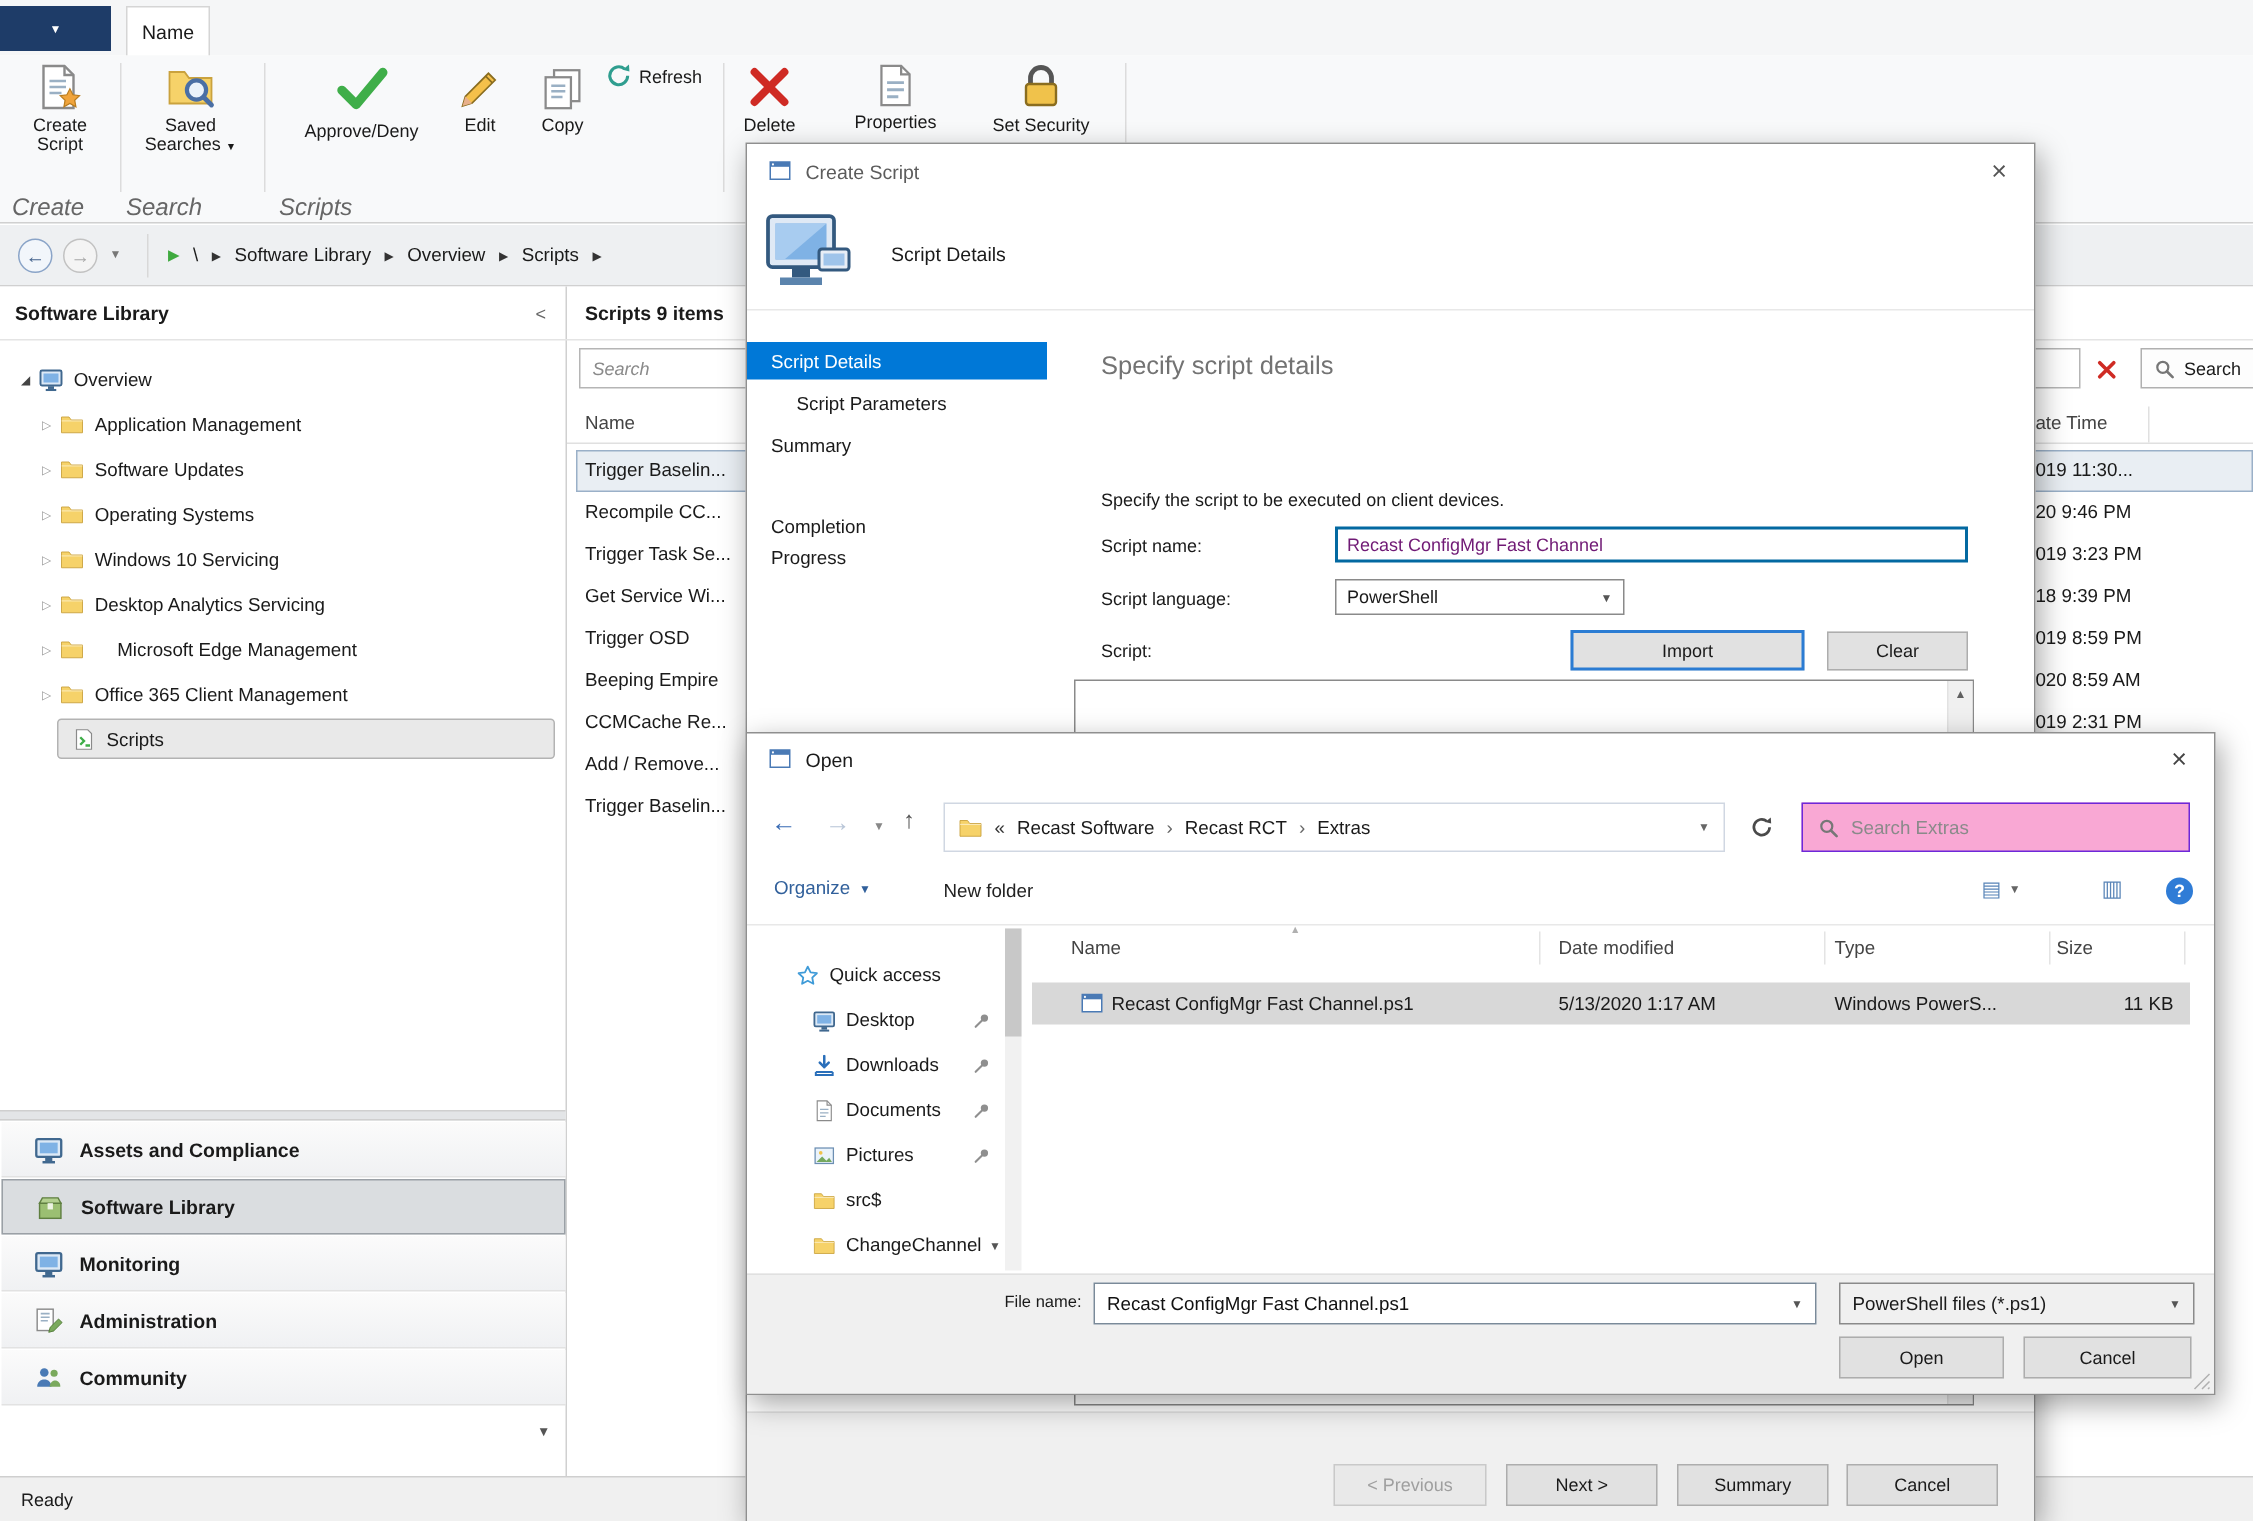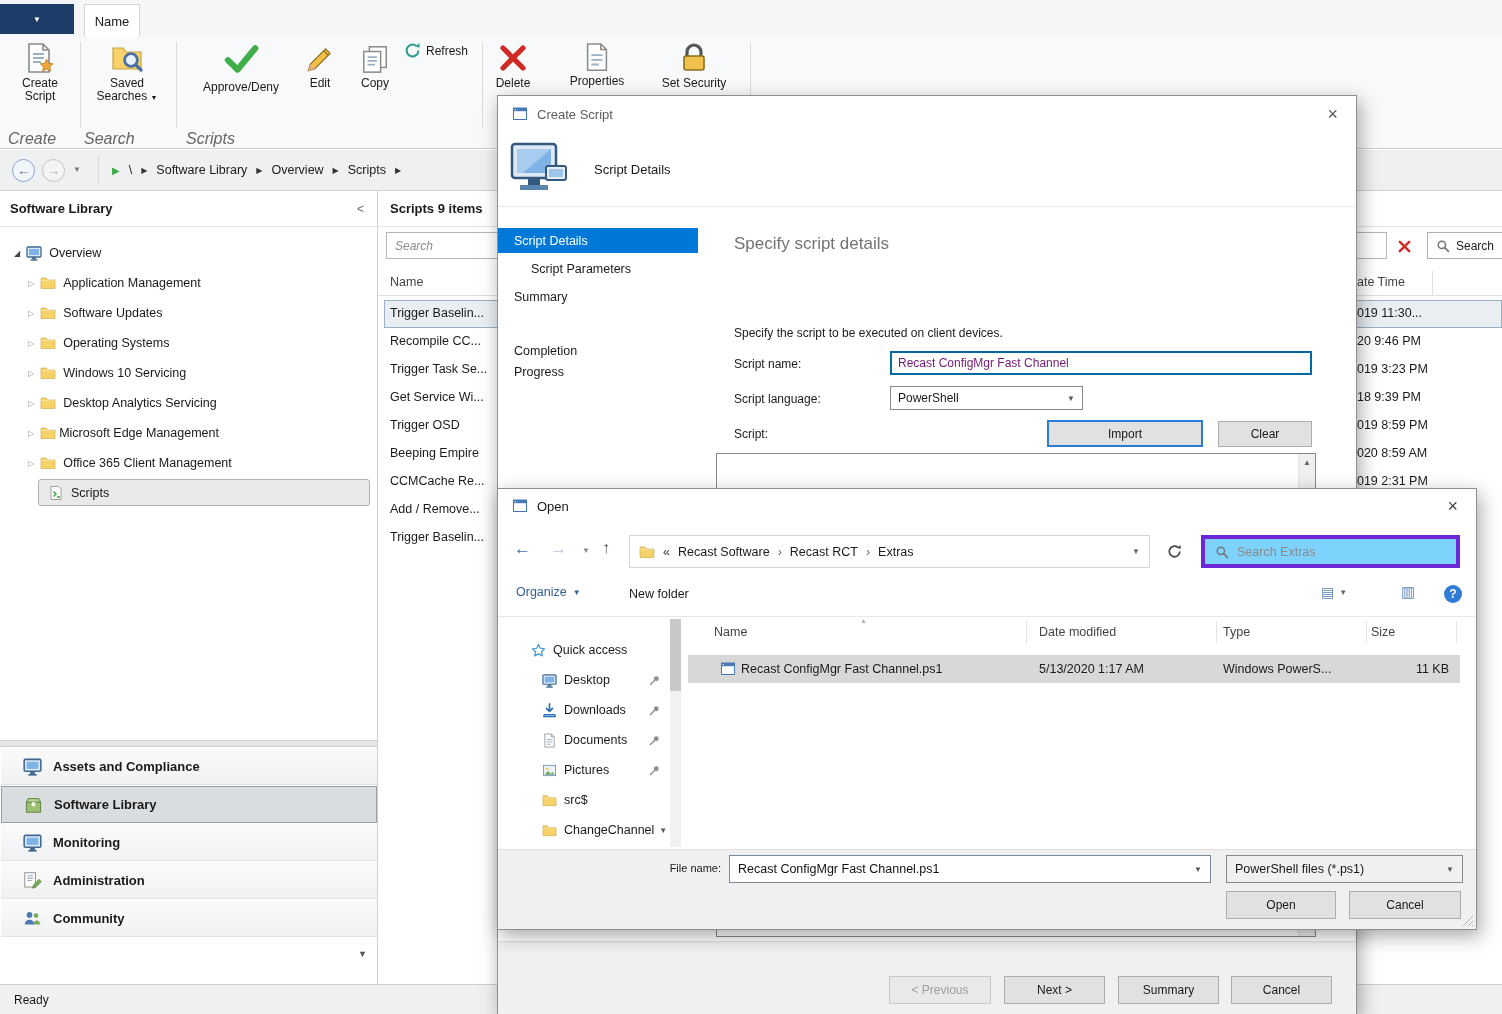--- a/index.html
+++ b/index.html
@@ -278,21 +278,21 @@
     <svg class="ic" width="16" height="16" style="margin-left:6px;">
         <use href="#i-folder"></use>
       </svg>
     <span style="margin-left:7px;">Desktop Analytics Servicing</span>
   </div>
   <div class="abs trow" style="top:418px;">
     <span style="margin-left:28px;color:#9a9a9a;font-size:8px;">▷</span>
     <svg class="ic" width="16" height="16" style="margin-left:6px;">
         <use href="#i-folder"></use>
       </svg>
-    <span style="margin-left:3px;">Microsoft Edge Management</span>
+    <span style="margin-left:22px;">Microsoft Edge Management</span>
   </div>
   <div class="abs trow" style="top:448px;">
     <span style="margin-left:28px;color:#9a9a9a;font-size:8px;">▷</span>
     <svg class="ic" width="16" height="16" style="margin-left:6px;">
         <use href="#i-folder"></use>
       </svg>
     <span style="margin-left:7px;">Office 365 Client Management</span>
   </div>
   <div class="abs trow" style="top:478px;">
     <div class="abs" style="left:38px;top:1px;width:332px;height:27px;background:#e9e9e9;border:1px solid #b3b3b3;border-radius:3px;"></div>
@@ -499,21 +499,21 @@
       <span>Recast RCT</span>
       <span style="color:#666;">›</span>
       <span>Extras</span>
       <span style="margin-left:auto;color:#666;font-size:8px;">▼</span>
     </div>
     <div class="abs flex" style="left:658px;top:46px;width:36px;height:33px;justify-content:center;">
       <svg class="ic" width="15" height="15" style="color:#4a4a4a;">
           <use href="#i-refresh"></use>
         </svg>
     </div>
-    <div class="abs flex" style="left:703px;top:46px;width:259px;height:33px;border:4px solid #6d28d9;background:#7dd3fc;padding:0 10px;gap:8px;">
+    <div class="abs flex" style="left:703px;top:46px;width:259px;height:33px;border:1px solid #6d28d9;background:#f9a8d4;padding:0 10px;gap:8px;">
       <svg class="ic" width="14" height="14" style="color:#777;">
           <use href="#i-mag"></use>
         </svg>
       <input class="srch2" placeholder="Search Extras" style="">
     </div>
 
     <div class="abs flex" style="left:18px;top:96px;gap:6px;color:#31609b;font-size:12.5px;">
       <span>Organize</span>
       <span style="font-size:8px;">▼</span>
     </div>

